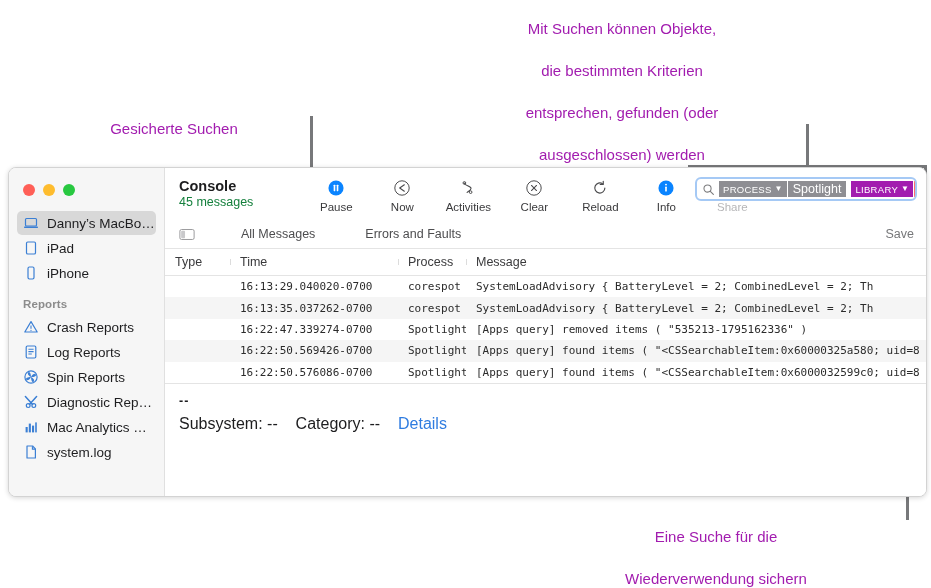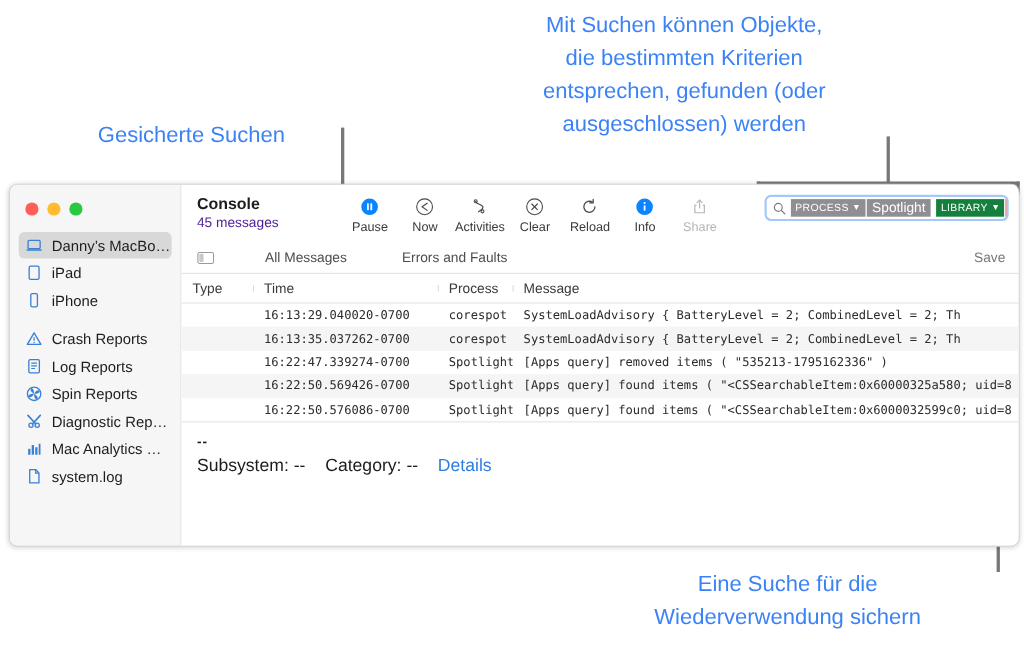--- a/index.html
+++ b/index.html
@@ -7,23 +7,23 @@
     width: 931px; height: 588px;
     background: #ffffff;
     font-family: "Liberation Sans", sans-serif;
     overflow: hidden;
   }
   #root { position: relative; width: 931px; height: 588px; }
 
   
   .callout {
     position: absolute;
-    color: #3b82f6;
-    font-size: 20px;
-    line-height: 30px;
+    color: #a21caf;
+    font-size: 15px;
+    line-height: 42px;
     white-space: pre-line;
   }
   #callout-search { left: 398px; top: 8px; width: 448px; text-align: center; }
   #callout-saved  { left: 40px;  top: 108px; width: 268px; text-align: center; }
   #callout-save   { left: 520px; top: 516px; width: 392px; text-align: center; }
 
   .leader { position: absolute; background: #77787a; }
   .leader-v { width: 3px; }
   .leader-h { height: 3px; }
 
@@ -71,23 +71,23 @@
 
   
   #main { flex: 1; min-width: 0; display: flex; flex-direction: column; background: #fff; }
 
   #toolbar {
     height: 52px; flex: none; display: flex; align-items: flex-start;
     padding: 8px 10px 0 14px; box-sizing: border-box; position: relative;
   }
   #title-block { padding-top: 2px; }
   #app-title { font-size: 14.5px; font-weight: bold; color: #1d1d1f; }
-  #msg-count { font-size: 12.5px; color: #4c1d95; margin-top: 1px; }
-
-  #tool-buttons { display: flex; align-items: flex-start; gap: 0px; margin-left: 58px; padding-top: 2px; }
+  #msg-count { font-size: 12.5px; color: #15803d; margin-top: 1px; }
+
+  #tool-buttons { display: flex; align-items: flex-start; gap: 16px; margin-left: 58px; padding-top: 2px; }
   .tool-btn {
     width: 50px; display: flex; flex-direction: column; align-items: center; gap: 3px;
   }
   .tool-btn .ticon { height: 20px; display: flex; align-items: center; }
   .tool-btn .tlabel { font-size: 11.5px; color: #3a3a3c; }
   .tool-btn.disabled .tlabel { color: #b6b6b8; }
 
   
   #search-field {
     position: absolute; right: 9px; top: 9px;
@@ -97,21 +97,21 @@
     padding-left: 5px; box-sizing: border-box; overflow: hidden;
   }
   .token-group { display: flex; align-items: center; margin-left: 4px; flex: none; }
   .tok {
     height: 16px; display: flex; align-items: center; padding: 0 4px;
     font-size: 9.5px; color: #fff; letter-spacing: .3px; white-space: nowrap;
   }
   .tok.val { font-size: 12.5px; letter-spacing: 0; padding: 0 5px; }
   .tok-gray { background: #8e8e93; }
   .tok-gray.val { background: #8e8e93; }
-  .tok-red { background: #15803d; }
+  .tok-red { background: #a21caf; }
   .tok-red.val { background: #ff6b6b; }
   .tok-div { width: 1px; height: 16px; background: #ffffff; }
   .caret { margin-left: 3px; font-size: 8px; line-height: 1; }
 
   
   #filter-bar {
     height: 28px; flex: none; display: flex; align-items: center;
     border-bottom: 1px solid #e4e4e4; padding: 0 12px 0 14px; position: relative; gap: 28px;
   }
   .fb-item { font-size: 12.5px; color: #4d4d4f; margin-right: 22px; }
@@ -206,20 +206,21 @@
         <span class="sb-ico">
           <svg viewBox="0 0 16 16" width="16" height="16">
               <rect x="5" y="2" width="6" height="12" rx="1.4" fill="none" stroke="#3b7fd4" stroke-width="1.2"></rect>
             </svg>
         </span>
         <span class="sb-label">iPhone</span>
       </div>
 
       <div class="sb-gap"></div>
 
+      <div class="sb-header">Reports</div>
 
       <div class="sb-item">
         <span class="sb-ico">
           <svg viewBox="0 0 16 16" width="16" height="16">
               <path d="M8 2.6 L14.2 13 H1.8 Z" fill="none" stroke="#3b7fd4" stroke-width="1.2" stroke-linejoin="round"></path>
               <line x1="8" y1="6.6" x2="8" y2="9.8" stroke="#3b7fd4" stroke-width="1.1"></line>
               <circle cx="8" cy="11.3" r="0.65" fill="#3b7fd4"></circle>
             </svg>
         </span>
         <span class="sb-label">Crash Reports</span>

